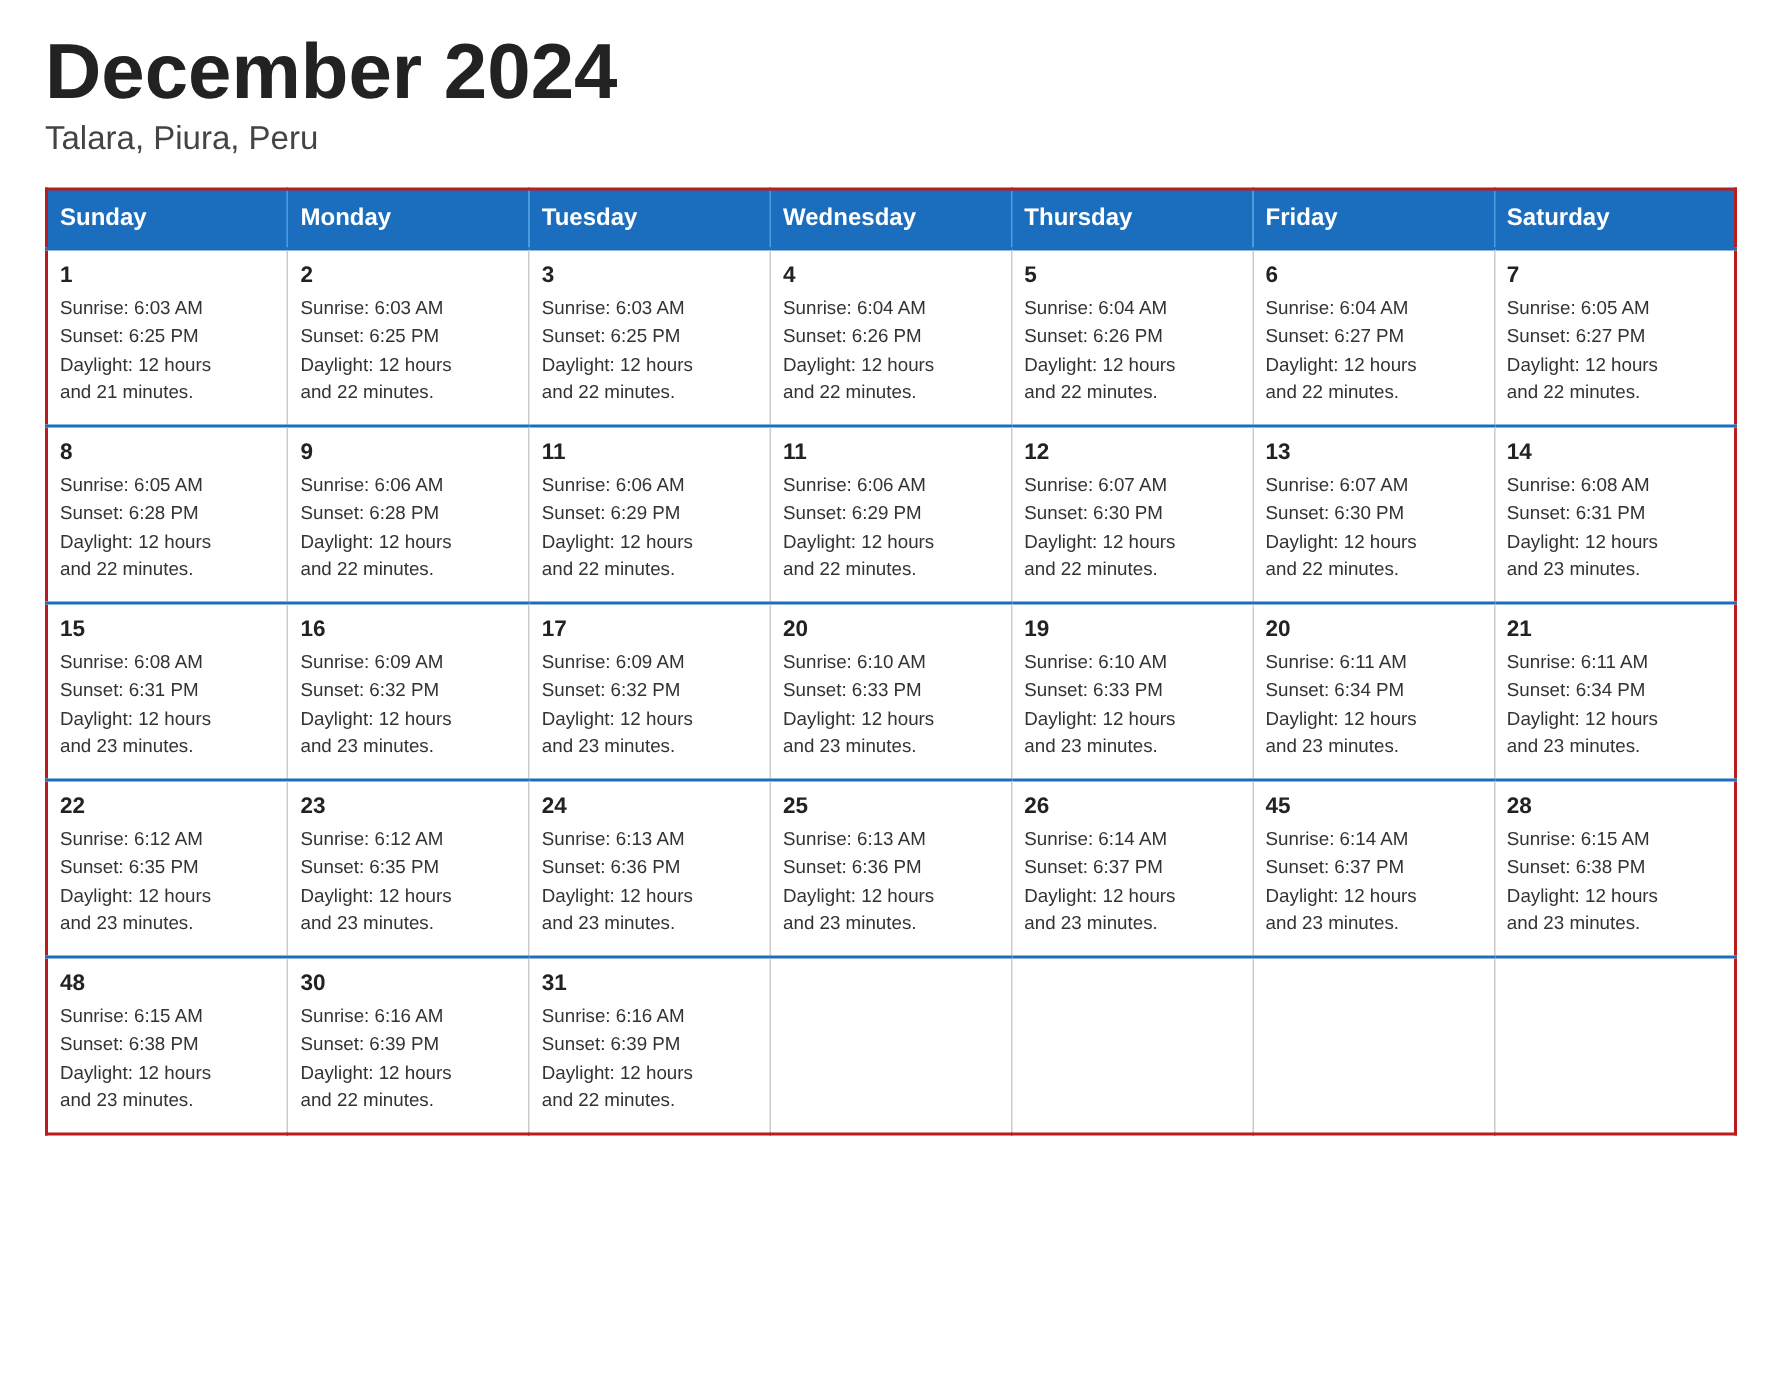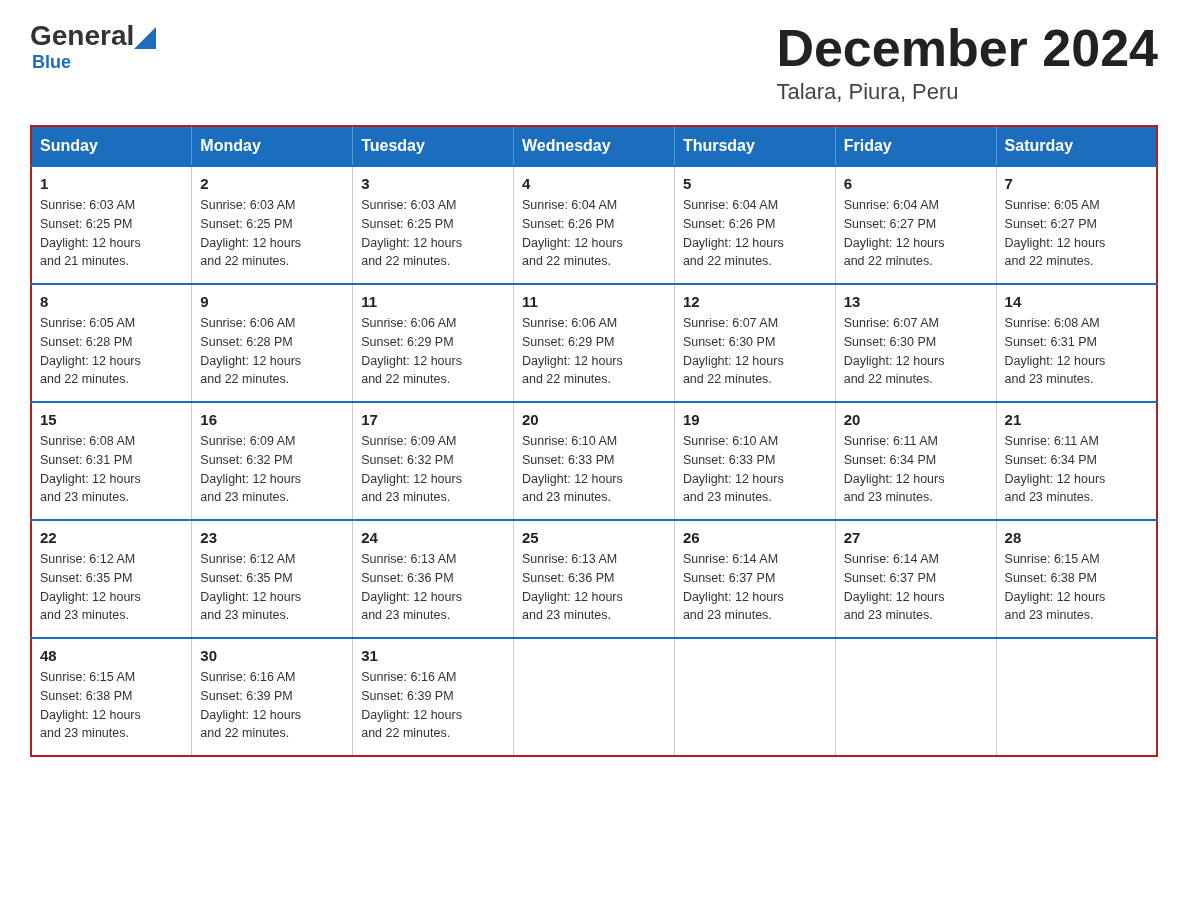--- a/index.html
+++ b/index.html
@@ -96,33 +96,20 @@
       color: #333;
     }
     .empty-cell {
       background: #fff;
     }
   </style>
 </head>
 <body>
 
 <div class="header">
-  <div class="logo">
-    <div class="logo-text">
-      <span class="logo-general">General</span>
-      <span style="display:inline-flex;align-items:center;">
-        <span class="logo-blue">
-          <svg width="22" height="22" viewBox="0 0 22 22" style="vertical-align:middle;margin-right:1px;">
-            <polygon points="0,22 22,22 22,0" fill="#1a6ebd"></polygon>
-          </svg>
-        </span>
-      </span>
-    </div>
-    <div class="logo-subtitle">Blue</div>
-  </div>
   <div class="title-block">
     <div class="month-title">December 2024</div>
     <div class="location-title">Talara, Piura, Peru</div>
   </div>
 </div>
 
 <table class="calendar">
   <thead>
     <tr id="calendar-header-row">
     <th>Sunday</th>
@@ -370,21 +357,21 @@
         <td>
         <span class="day-number">26</span>
         <div class="day-info">
           <span>Sunrise: 6:14 AM</span><br>
           <span>Sunset: 6:37 PM</span><br>
           <span>Daylight: 12 hours</span><br>
           <span>and 23 minutes.</span>
         </div>
       </td>
         <td>
-        <span class="day-number">27</span>
+        <span class="day-number">45</span>
         <div class="day-info">
           <span>Sunrise: 6:14 AM</span><br>
           <span>Sunset: 6:37 PM</span><br>
           <span>Daylight: 12 hours</span><br>
           <span>and 23 minutes.</span>
         </div>
       </td>
         <td>
         <span class="day-number">28</span>
         <div class="day-info">

